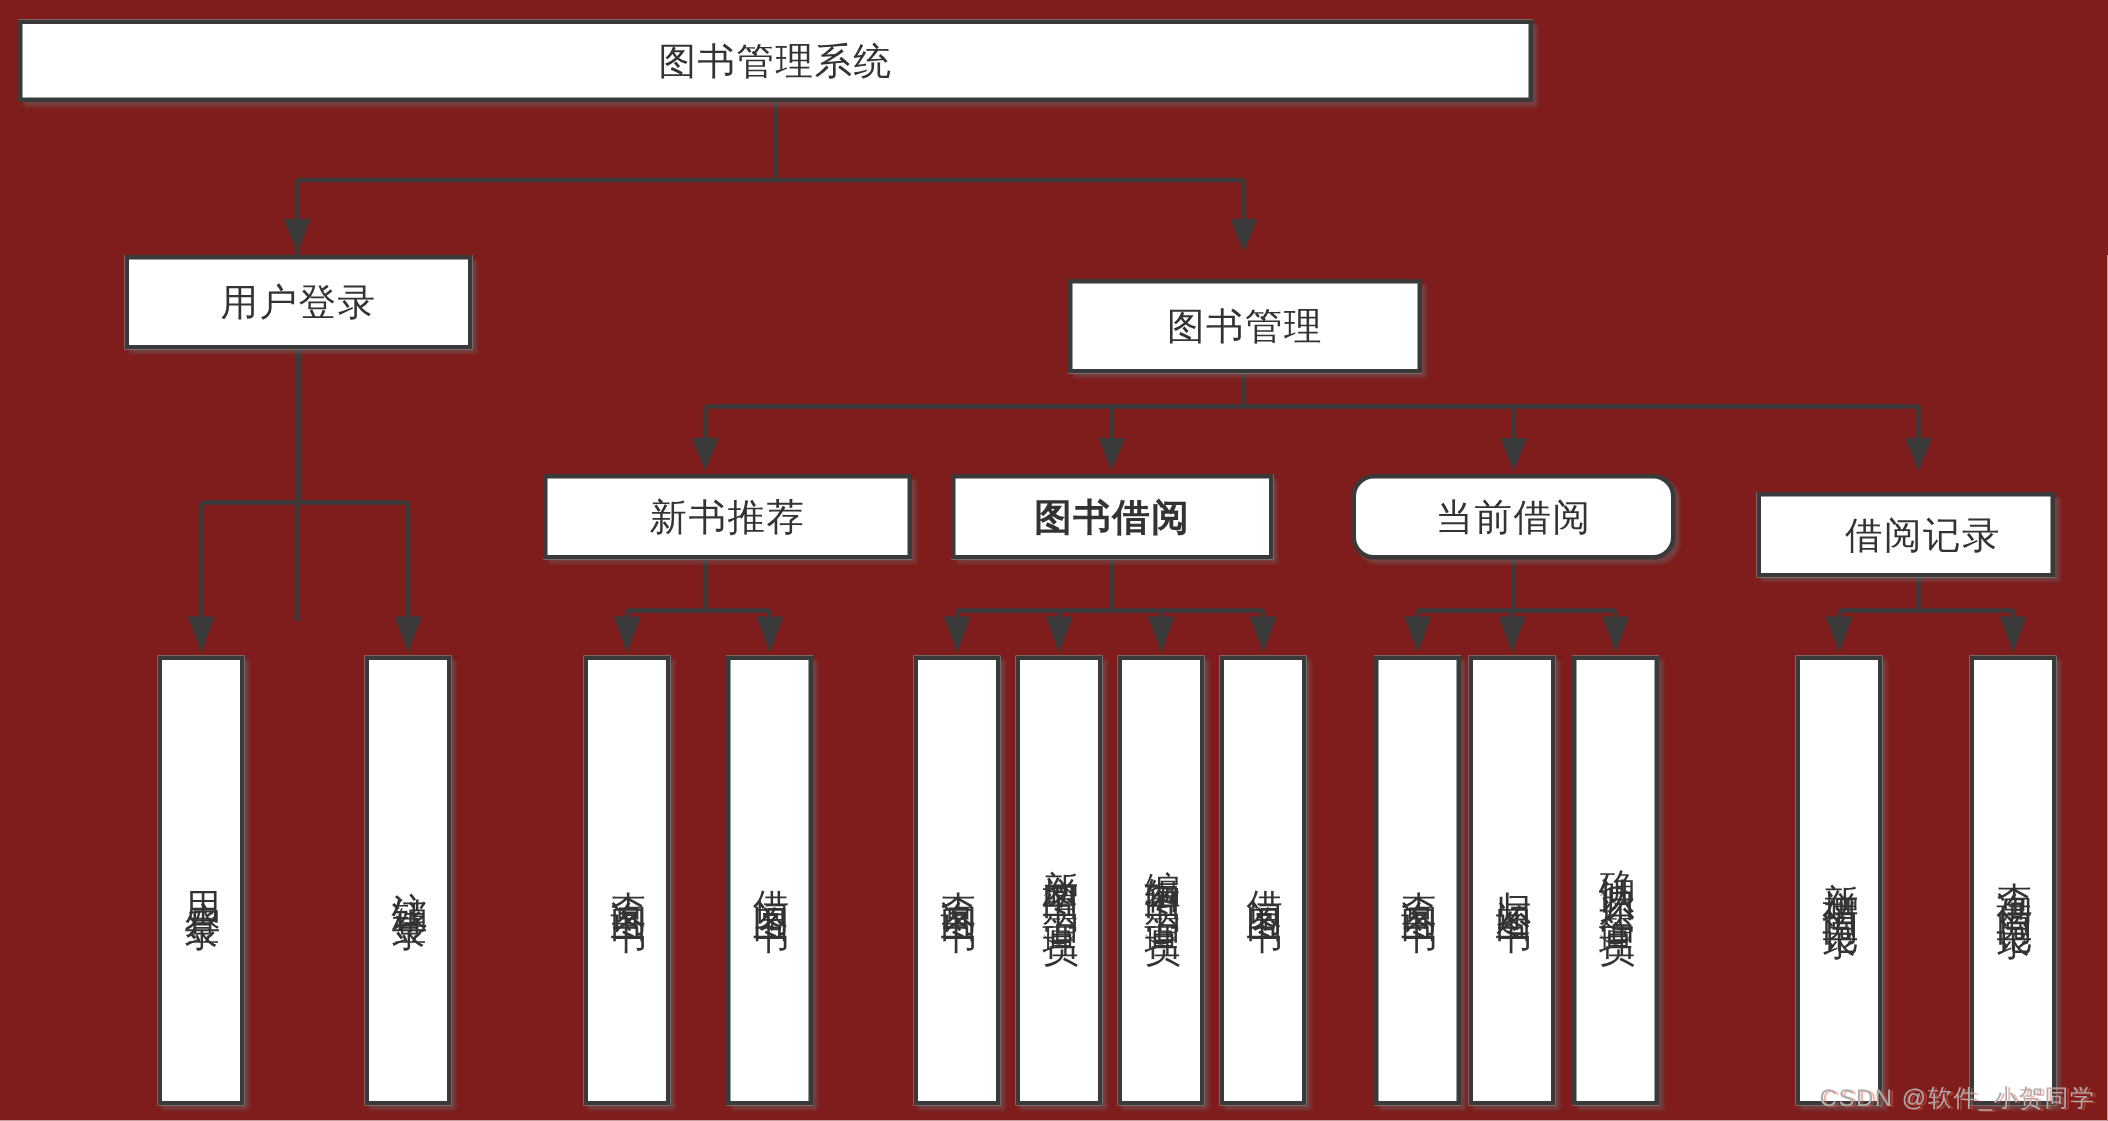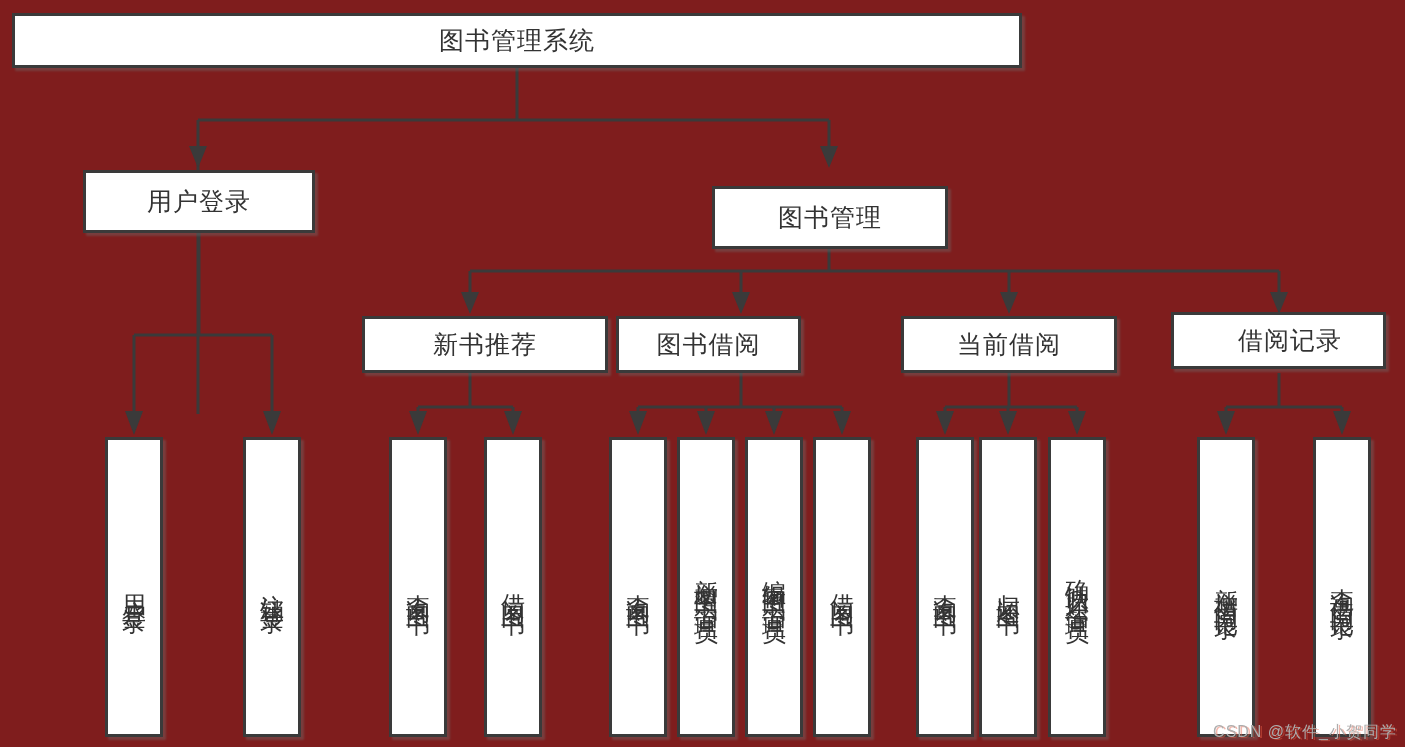--- a/index.html
+++ b/index.html
@@ -80,23 +80,23 @@
       M936 411 H954 L945 435 Z  M999 411 H1017 L1008 435 Z  M1068 411 H1086 L1077 435 Z
       M1217 411 H1235 L1226 435 Z  M1333 411 H1351 L1342 435 Z"></path>
   </svg>
 
   <div class="node" style="left:12px; top:13px; width:1010px; height:55px;">图书管理系统</div>
 
   <div class="node" style="left:83px; top:170px; width:232px; height:63px;">用户登录</div>
   <div class="node" style="left:712px; top:170px; width:236px; height:63px;margin-top:16px;">图书管理</div>
 
   <div class="node" style="left:362px; top:316px; width:246px; height:57px;">新书推荐</div>
-  <div class="node" style="left:616px; top:316px; width:185px; height:57px;">图书借阅</div>
-  <div class="node" style="left:901px; top:316px; width:216px; height:57px;">当前借阅</div>
-  <div class="node" style="left:1171px; top:312px; width:215px; height:57px;padding-left:23px;">借阅记录</div>
+  <div class="node" style="left:634px; top:316px; width:215px; height:57px;font-weight:bold;">图书借阅</div>
+  <div class="node" style="left:901px; top:316px; width:216px; height:57px;border-radius:15px;">当前借阅</div>
+  <div class="node" style="left:1171px; top:328px; width:199px; height:57px;padding-left:23px;">借阅记录</div>
 
   <div class="node leaf" style="left:105px; top:437px; width:58px; height:300px;">用户登录</div>
   <div class="node leaf" style="left:243px; top:437px; width:58px; height:300px;">注销登录</div>
 
   <div class="node leaf" style="left:389px; top:437px; width:58px; height:300px;">查询图书</div>
   <div class="node leaf" style="left:484px; top:437px; width:58px; height:300px;">借阅图书</div>
 
   <div class="node leaf" style="left:609px; top:437px; width:58px; height:300px;">查询图书</div>
   <div class="node leaf" style="left:677px; top:437px; width:58px; height:300px;">新增图书（管理员）</div>
   <div class="node leaf" style="left:745px; top:437px; width:58px; height:300px;">编辑图书（管理员）</div>

